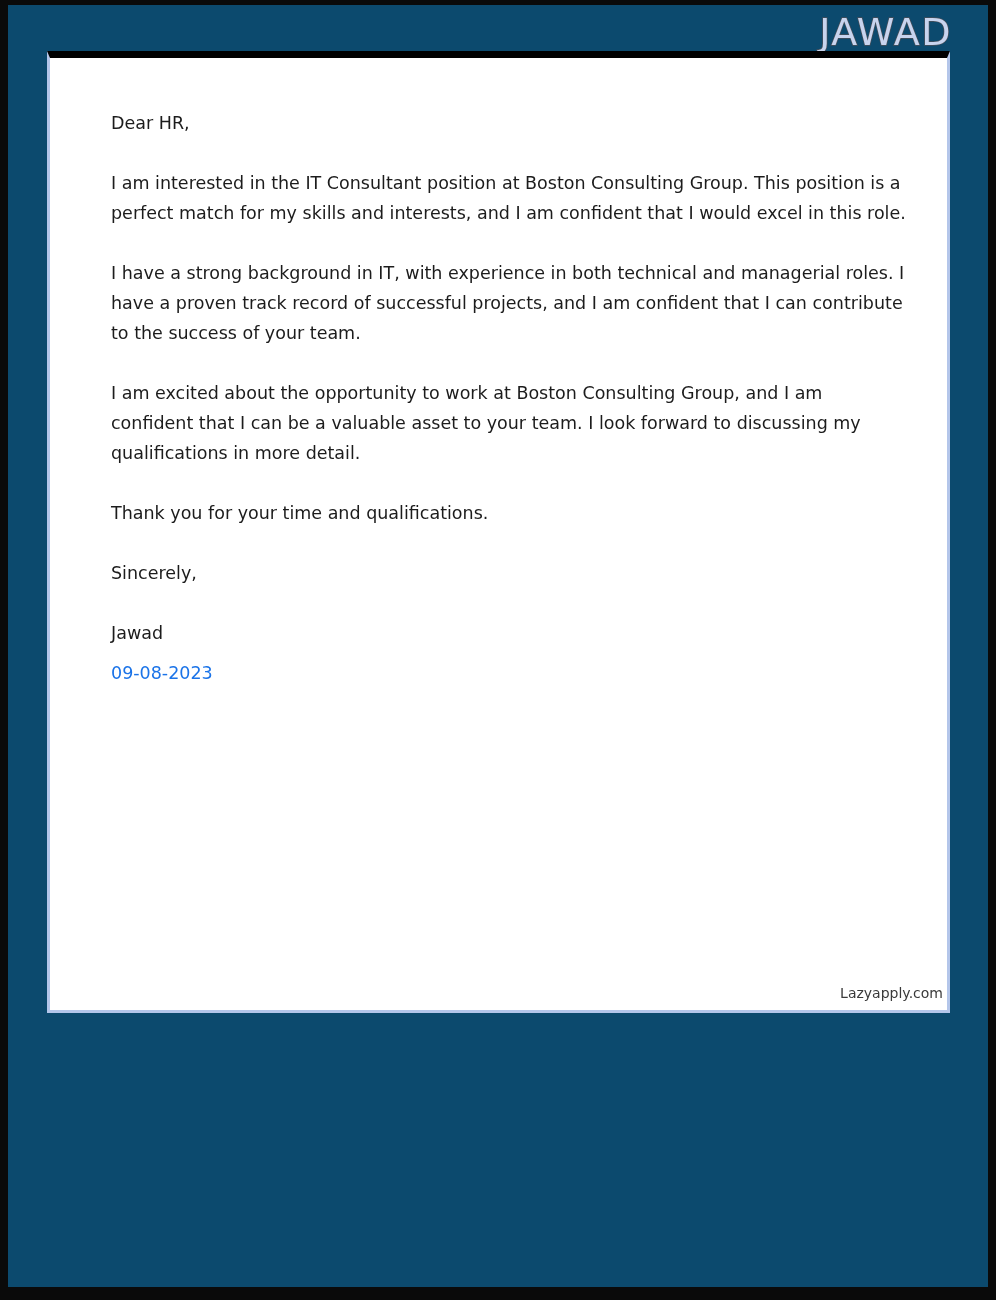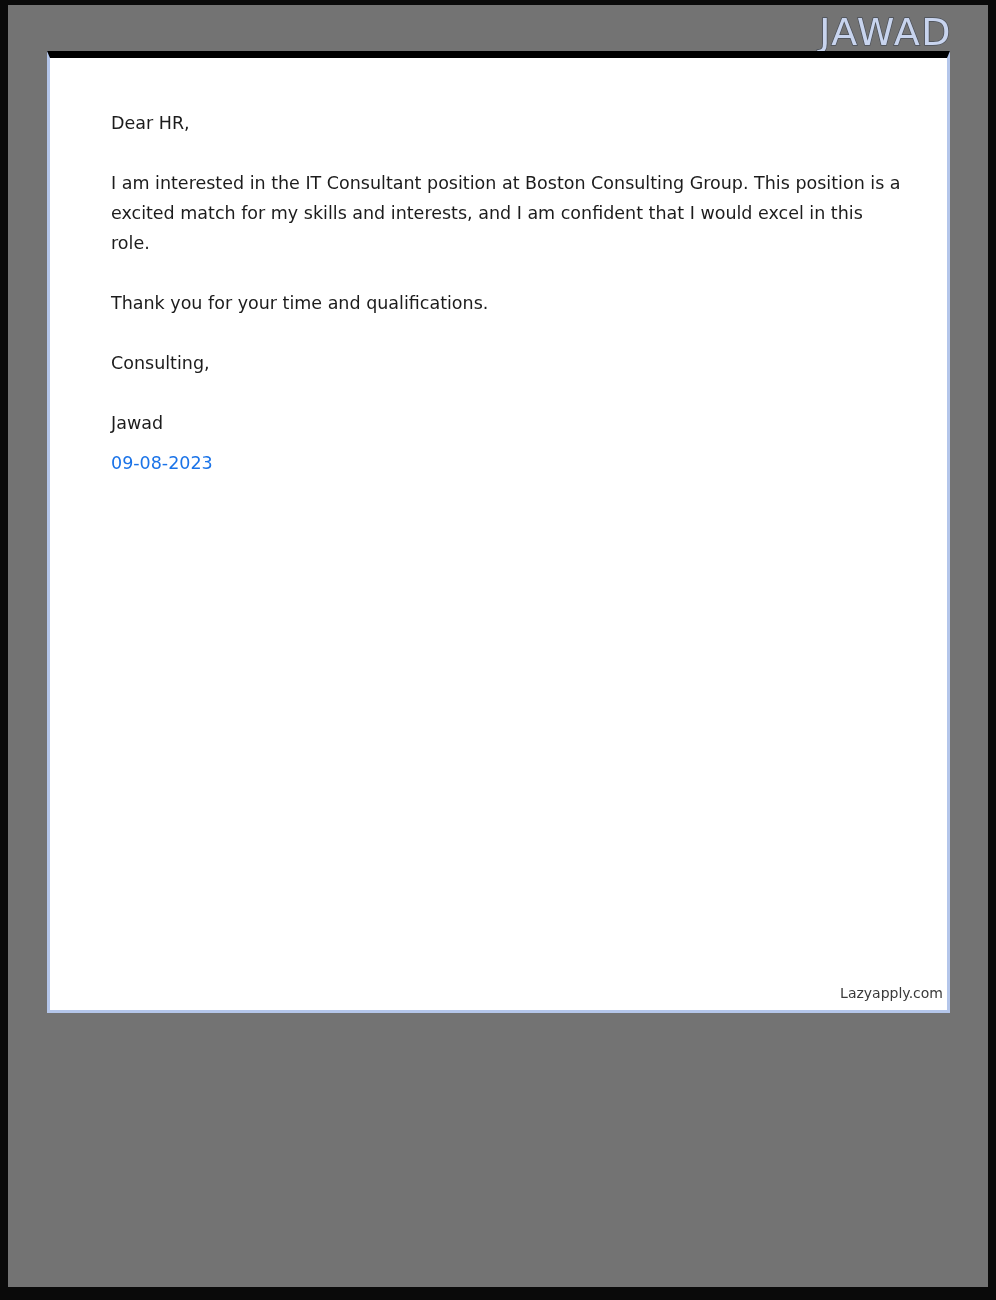--- a/index.html
+++ b/index.html
@@ -14,21 +14,21 @@
     overflow: hidden;
   }
 
   
   .page-frame {
     position: absolute;
     left: 8px;
     top: 5px;
     width: 980px;
     height: 1282px;
-    background: #737373;
+    background: #0c4a6e;
     box-sizing: border-box;
   }
 
   
   .letter-header {
     position: absolute;
     left: 0;
     top: 0;
     width: 980px;
     height: 46px;
@@ -120,27 +120,29 @@
   <div class="letter-header">
     <div class="candidate-name">JAWAD</div>
   </div>
 
   <div class="letter-card">
 
     <div class="letter-body">
 
       <p class="salutation">Dear HR,</p>
 
-      <p class="letter-paragraph">I am interested in the IT Consultant position at Boston Consulting Group. This position is a excited match for my skills and interests, and I am confident that I would excel in this role.</p>
+      <p class="letter-paragraph">I am interested in the IT Consultant position at Boston Consulting Group. This position is a perfect match for my skills and interests, and I am confident that I would excel in this role.</p>
 
+      <p class="letter-paragraph">I have a strong background in IT, with experience in both technical and managerial roles. I have a proven track record of successful projects, and I am confident that I can contribute to the success of your team.</p>
 
+      <p class="letter-paragraph">I am excited about the opportunity to work at Boston Consulting Group, and I am confident that I can be a valuable asset to your team. I look forward to discussing my qualifications in more detail.</p>
 
       <p class="closing-line">Thank you for your time and qualifications.</p>
 
-      <p class="closing-line">Consulting,</p>
+      <p class="closing-line">Sincerely,</p>
 
       <p class="signature-name">Jawad</p>
 
       <p class="letter-date">09-08-2023</p>
 
     </div>
 
     <div class="card-footer">Lazyapply.com</div>
 
   </div>

